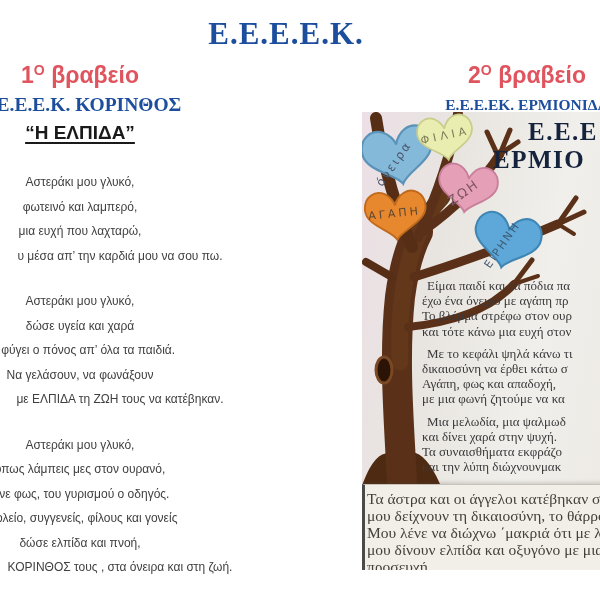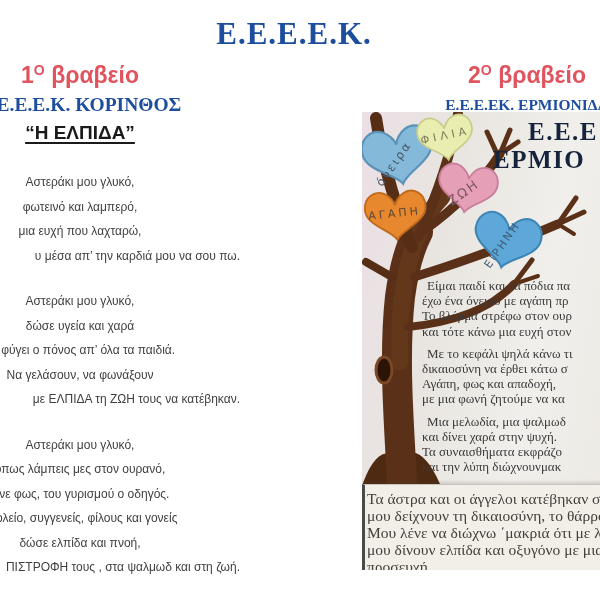--- a/index.html
+++ b/index.html
@@ -4,21 +4,21 @@
 <style>
   html,body{margin:0;padding:0;}
   body{
     width:600px;height:600px;overflow:hidden;background:#ffffff;
     font-family:"Liberation Sans",sans-serif;position:relative;
   }
   .page{position:absolute;inset:0;width:600px;height:600px;overflow:hidden;background:#fff;}
 
   
   .main-title{
-    position:absolute;top:16px;left:8px;width:572px;text-align:center;
+    position:absolute;top:16px;left:0;width:572px;text-align:center;
     font-family:"Liberation Serif",serif;font-weight:bold;font-size:31px;
     color:#1d4e9e;letter-spacing:1px;
   }
 
   
   .col{position:absolute;top:57px;width:320px;text-align:center;}
   .col-left{left:-80px;}
   .col-right{left:367px;}
 
   .award{
@@ -33,21 +33,21 @@
   .school-2{font-size:15.5px;line-height:19px;margin-top:6px;}
 
   .poem-title{
     font-size:19px;font-weight:bold;color:#1a1a1a;line-height:24px;margin-bottom:25px;
     text-decoration:underline;text-decoration-thickness:2px;text-underline-offset:3px;
   }
 
   .poem{font-size:12px;color:#3f3f3f;}
   .stanza{margin-bottom:21px;}
   .poem-line{line-height:24.5px;white-space:nowrap;}
-  .poem-line.cut{text-align:right;margin-left:80px;}
+  .poem-line.cut{text-align:center;margin-left:80px;}
 
   
   .photo{
     position:absolute;left:362px;top:112px;width:252px;height:458px;overflow:hidden;
     background:linear-gradient(100deg,#e4e1db 0%,#ecdfe6 0%,#e8e5e0 30%,#f1efeb 65%,#ece9e4 100%);
   }
   .photo svg{position:absolute;left:0;top:0;}
   .photo-head-line{
     position:absolute;font-family:"Liberation Serif",serif;font-weight:bold;
     font-size:25px;color:#16233d;letter-spacing:1.5px;white-space:nowrap;
@@ -99,21 +99,21 @@
         <div class="poem-line">να φύγει ο πόνος απ’ όλα τα παιδιά.</div>
         <div class="poem-line">Να γελάσουν, να φωνάξουν</div>
         <div class="poem-line cut">με ΕΛΠΙΔΑ τη ΖΩΗ τους να κατέβηκαν.</div>
       </div>
       <div class="stanza">
         <div class="poem-line">Αστεράκι μου γλυκό,</div>
         <div class="poem-line">όπως λάμπεις μες στον ουρανό,</div>
         <div class="poem-line">γίνε φως, του γυρισμού ο οδηγός.</div>
         <div class="poem-line">σχολείο, συγγενείς, φίλους και γονείς</div>
         <div class="poem-line">δώσε ελπίδα και πνοή,</div>
-        <div class="poem-line cut">ΠΙΣΤΡΟΦΗ τους , στα ψαλμωδ και στη ζωή.</div>
+        <div class="poem-line cut">ΚΟΡΙΝΘΟΣ τους , στα όνειρα και στη ζωή.</div>
       </div>
     </div>
   </div>
 
   <div class="col col-right">
     <div class="award"><span>2</span><sup>Ο</sup> <span>βραβείο</span></div>
     <div class="school school-2">Ε.Ε.Ε.ΕΚ. ΕΡΜΙΟΝΙΔΑ</div>
   </div>
 
   <div class="photo">

